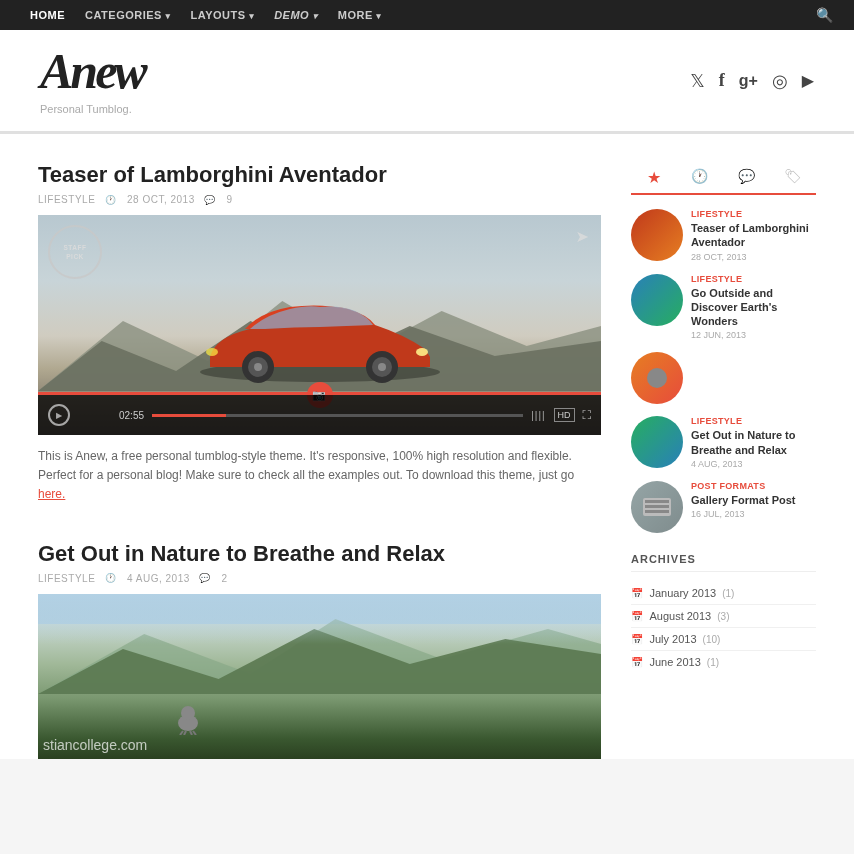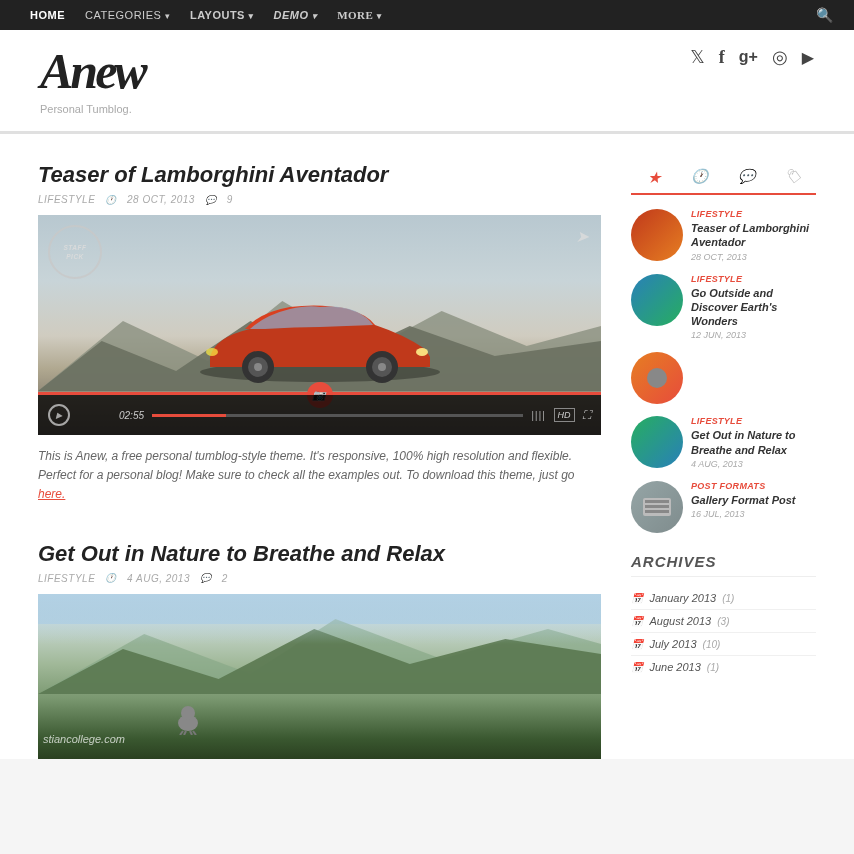--- a/index.html
+++ b/index.html
@@ -4,43 +4,43 @@
   <style>
     * { margin: 0; padding: 0; box-sizing: border-box; }
     body { font-family: 'Georgia', serif; background: #f5f5f5; color: #333; font-size: 13px; }
   </style>
 </head>
 <body>
 
 <nav style="background:#222;height:30px;display:flex;align-items:center;justify-content:space-between;padding:0 20px;">
   <ul style="display:flex;list-style:none;gap:0;">
     <li><a href="#" style="color:#fff;text-decoration:none;font-size:11px;font-family:Arial,sans-serif;font-weight:bold;letter-spacing:0.5px;padding:0 10px;">HOME</a></li>
-    <li><a href="#" style="color:#ccc;text-decoration:none;font-size:11px;font-family:Arial,sans-serif;font-weight:normal;letter-spacing:0.5px;padding:0 10px;"><span>CATEGORIES</span> <span style="font-size:9px;">▾</span></a></li>
+    <li><a href="#" style="color:#ccc;text-decoration:none;font-size:11px;font-family:Arial,sans-serif;font-weight:bold;letter-spacing:0.5px;padding:0 10px;"><span>CATEGORIES</span> <span style="font-size:9px;">▾</span></a></li>
     <li><a href="#" style="color:#ccc;text-decoration:none;font-size:11px;font-family:Arial,sans-serif;font-weight:bold;letter-spacing:0.5px;padding:0 10px;"><span>LAYOUTS</span> <span style="font-size:9px;">▾</span></a></li>
     <li><a href="#" style="color:#ccc;text-decoration:none;font-size:11px;font-family:Arial,sans-serif;font-weight:bold;letter-spacing:0.5px;padding:0 10px;font-style:italic;"><span>DEMO</span> <span style="font-size:9px;">▾</span></a></li>
-    <li><a href="#" style="color:#ccc;text-decoration:none;font-size:11px;font-family:Liberation Serif, serif;font-weight:bold;letter-spacing:0.5px;padding:0 10px;"><span>MORE</span> <span style="font-size:9px;">▾</span></a></li>
+    <li><a href="#" style="color:#ccc;text-decoration:none;font-size:11px;font-family:Liberation Sans, sans-serif;font-weight:bold;letter-spacing:0.5px;padding:0 10px;"><span>MORE</span> <span style="font-size:9px;">▾</span></a></li>
   </ul>
   <span style="color:#ccc;font-size:14px;cursor:pointer;">🔍</span>
 </nav>
 
-<header style="background:#fff;padding:16px 40px;display:flex;align-items:flex-start;justify-content:space-between;border-bottom:3px solid #e0e0e0;">
+<header style="background:#fff;padding:16px 40px;display:flex;align-items:center;justify-content:space-between;border-bottom:3px solid #e0e0e0;">
   <div>
     <div style="font-size:50px;font-style:italic;font-weight:900;color:#222;font-family:Georgia,serif;line-height:1;letter-spacing:-3px;">Anew</div>
     <div style="font-family:Arial,sans-serif;font-size:11px;color:#aaa;margin-top:7px;">Personal Tumblog.</div>
   </div>
   <div style="display:flex;gap:14px;align-items:center;">
     <a href="#" style="color:#444;font-size:18px;text-decoration:none;">𝕏</a>
     <a href="#" style="color:#444;font-size:18px;text-decoration:none;font-family:serif;font-weight:bold;">f</a>
     <a href="#" style="color:#444;font-size:16px;text-decoration:none;font-family:Arial;font-weight:bold;">g+</a>
     <a href="#" style="color:#444;font-size:18px;text-decoration:none;">◎</a>
     <a href="#" style="color:#444;font-size:16px;text-decoration:none;">▶</a>
   </div>
 </header>
 
-<div style="background:#d946ef;max-width:854px;margin:0 auto;font-style:italic;">
+<div style="background:#d946ef;max-width:854px;margin:0 auto;">
 <div style="display:flex;gap:30px;padding:28px 38px 0;background:#fff;">
 
   <div style="flex:1;min-width:0;">
 
     <article style="margin-bottom:36px;">
       <h2 style="font-family:Arial,sans-serif;font-size:22px;font-weight:bold;color:#222;margin-bottom:6px;">Teaser of Lamborghini Aventador</h2>
       <div style="font-family:Arial,sans-serif;font-size:10px;color:#aaa;text-transform:uppercase;letter-spacing:0.5px;margin-bottom:10px;display:flex;gap:10px;align-items:center;">
         <span>LIFESTYLE</span>
         <span style="font-size:9px;">🕐</span>
         <span>28 OCT, 2013</span>
@@ -133,21 +133,21 @@
         <div style="position:absolute;bottom:20px;left:130px;">
           <svg width="40" height="40" viewBox="0 0 40 40">
             <ellipse cx="20" cy="28" rx="10" ry="8" fill="#888"></ellipse>
             <circle cx="20" cy="18" r="7" fill="#888"></circle>
             <line x1="15" y1="36" x2="12" y2="40" stroke="#777" stroke-width="2"></line>
             <line x1="18" y1="36" x2="16" y2="40" stroke="#777" stroke-width="2"></line>
             <line x1="22" y1="36" x2="24" y2="40" stroke="#777" stroke-width="2"></line>
             <line x1="25" y1="36" x2="28" y2="40" stroke="#777" stroke-width="2"></line>
           </svg>
         </div>
-        <div style="position:absolute;bottom:14px;left:5px;color:rgba(255,255,255,0.7);font-size:11px;font-family:Arial;">stiancollege.com</div>
+        <div style="position:absolute;bottom:6px;left:5px;color:rgba(255,255,255,0.7);font-size:14px;font-family:Arial;">stiancollege.com</div>
 
         <div style="position:absolute;top:0;left:0;right:0;height:50px;background:linear-gradient(180deg,rgba(180,210,230,0.9) 0%,rgba(180,210,230,0) 100%);"></div>
       </div>
     </article>
 
   </div>
 
   <aside style="width:185px;flex-shrink:0;">
 
     <div style="display:flex;border-bottom:2px solid #e74c3c;margin-bottom:14px;">
@@ -202,21 +202,21 @@
         </div>
         <div>
           <div style="font-family:Arial,sans-serif;font-size:9px;color:#e74c3c;font-weight:bold;text-transform:uppercase;letter-spacing:0.3px;">POST FORMATS</div>
           <div style="font-family:Arial,sans-serif;font-size:11px;color:#333;font-weight:bold;line-height:1.3;margin:2px 0;">Gallery Format Post</div>
           <div style="font-family:Arial,sans-serif;font-size:9px;color:#aaa;">16 JUL, 2013</div>
         </div>
       </div>
     </div>
 
     <div>
-      <div style="font-family:Arial,sans-serif;font-size:15px;font-weight:bold;color:#555;text-transform:uppercase;letter-spacing:1px;margin-bottom:10px;padding-bottom:6px;border-bottom:1px solid #eee;">ARCHIVES</div>
+      <div style="font-family:Arial,sans-serif;font-size:11px;font-weight:bold;color:#555;text-transform:uppercase;letter-spacing:1px;margin-bottom:10px;padding-bottom:6px;border-bottom:1px solid #eee;">ARCHIVES</div>
 
       <div style="display:flex;align-items:center;gap:6px;font-family:Arial,sans-serif;font-size:11px;color:#555;padding:5px 0;border-bottom:1px solid #f0f0f0;cursor:pointer;">
         <span style="color:#ccc;font-size:10px;">📅</span>
         <span>January 2013</span>
         <span style="color:#aaa;font-size:10px;">(1)</span>
       </div>
       <div style="display:flex;align-items:center;gap:6px;font-family:Arial,sans-serif;font-size:11px;color:#555;padding:5px 0;border-bottom:1px solid #f0f0f0;cursor:pointer;">
         <span style="color:#ccc;font-size:10px;">📅</span>
         <span>August 2013</span>
         <span style="color:#aaa;font-size:10px;">(3)</span>

